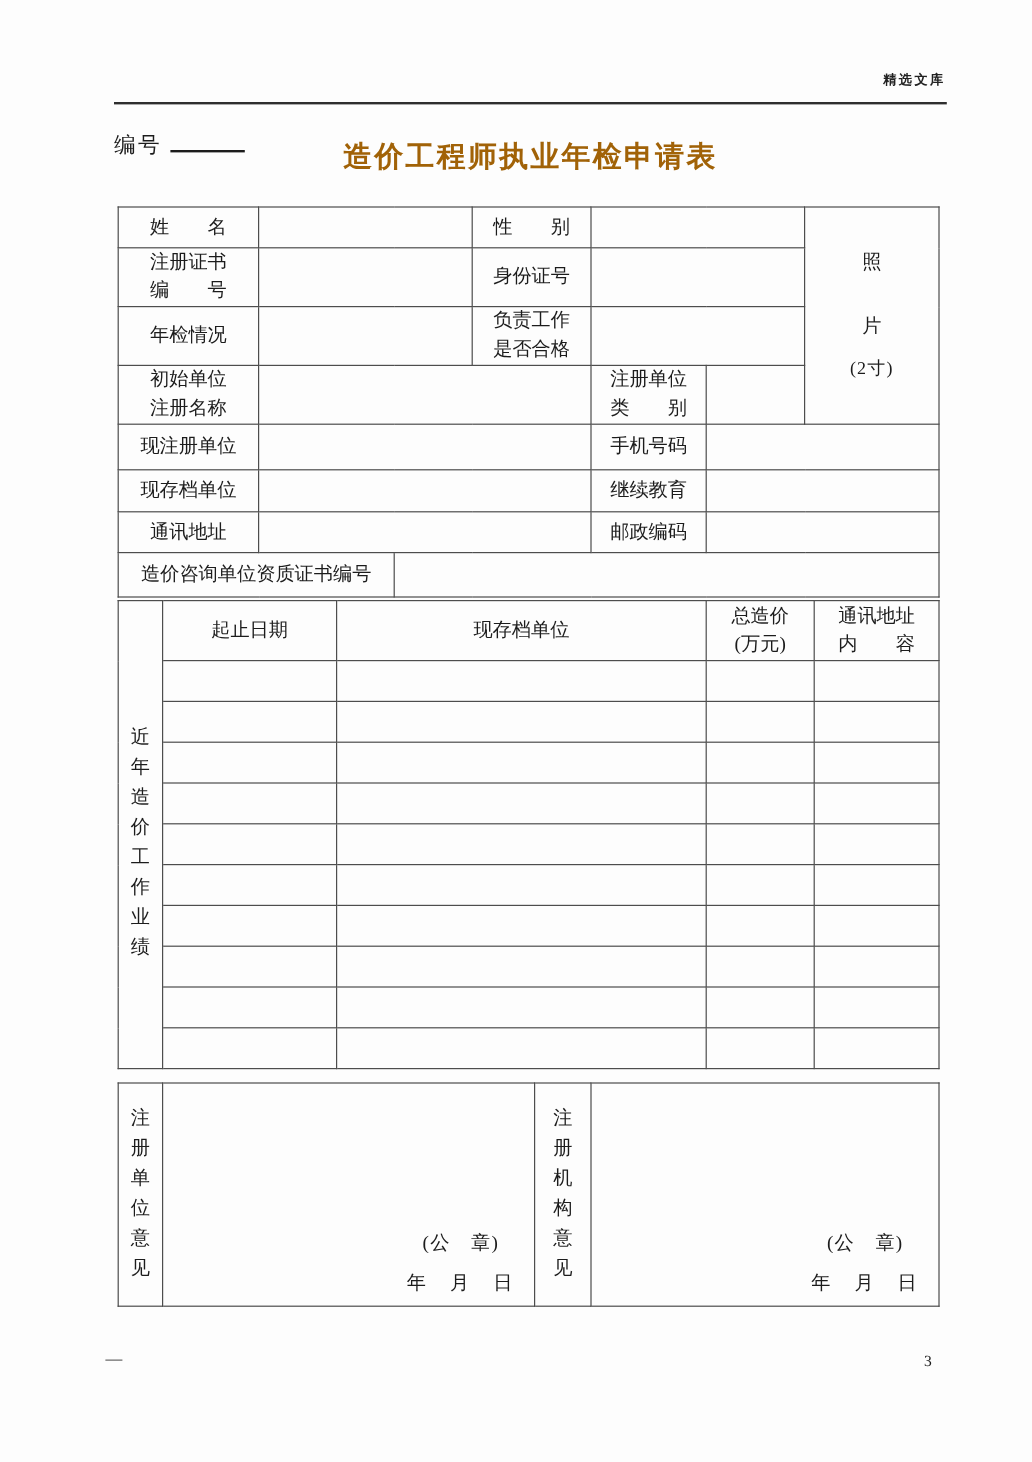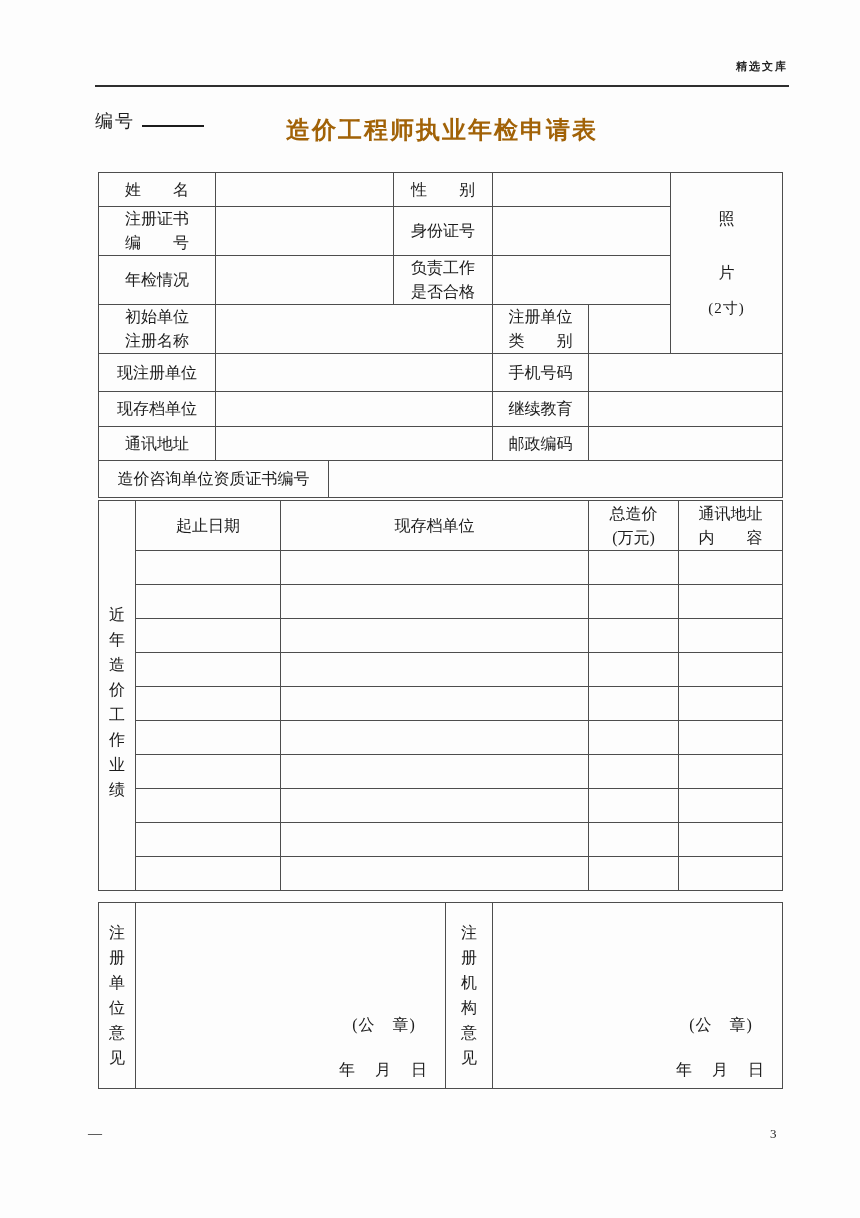--- a/index.html
+++ b/index.html
@@ -56,21 +56,21 @@
   .photo-p { margin-bottom: 20px; }
   .photo-size { font-size: 15px; letter-spacing: 1px; }
   
   .vstack { display: flex; flex-direction: column; align-items: center; gap: 9px; line-height: 1; font-size: 16px; }
   .works-side .vstack { gap: 9px; padding-top: 14px; }
   
   .works-hdr td { font-size: 16px; }
   
   .op-big { position: relative; }
   .stamp { position: absolute; right: 16px; bottom: 10px; text-align: center; line-height: 1; font-size: 16px; }
-  .stamp .seal { margin-bottom: 29px; letter-spacing: 1px; }
+  .stamp .seal { margin-bottom: 17px; letter-spacing: 1px; }
   .stamp .sdate { letter-spacing: 2px; text-align: right; }
   
   .footer-mark { position: absolute; left: 88px; top: 1126px; font-size: 14px; color: #1c1c1c; }
   .page-num  { position: absolute; left: 770px; top: 1126px; font-size: 13px; color: #1c1c1c; }
 </style>
 </head>
 <body>
 
 <div class="watermark">精选文库</div>
 <div class="toprule"></div>

